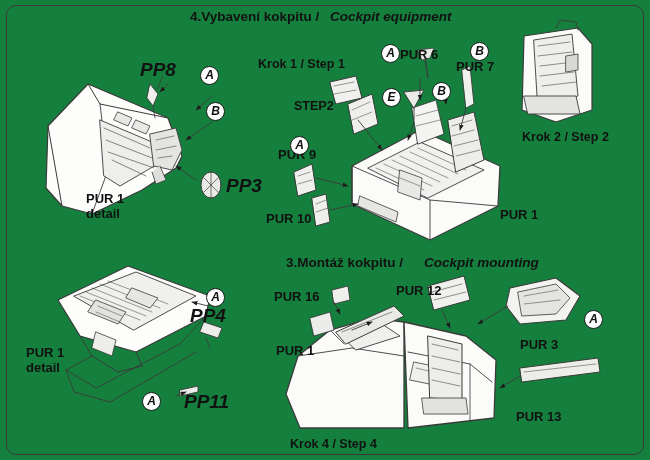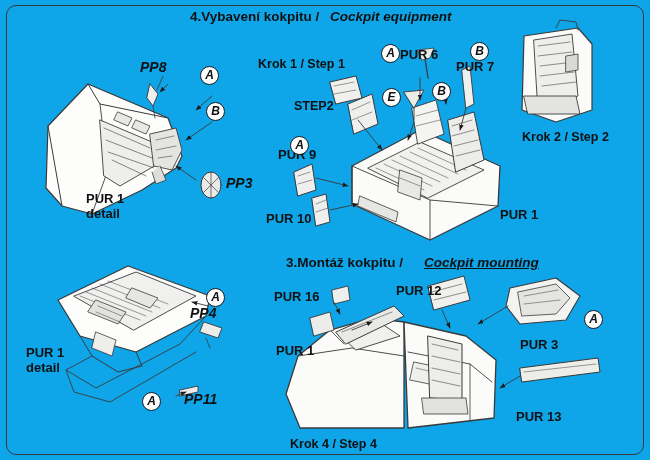--- a/index.html
+++ b/index.html
@@ -4,21 +4,21 @@
 <style>
   html, body {
     margin: 0;
     padding: 0;
     background: #ffffff;
   }
   #page {
     position: relative;
     width: 650px;
     height: 460px;
-    background: #0ea5e9;
+    background: #15803d;
     font-family: "Liberation Sans", sans-serif;
     overflow: hidden;
   }
   #frame {
     position: absolute;
     left: 6px;
     top: 5px;
     width: 638px;
     height: 450px;
     border: 1.5px solid #3a3a3a;
@@ -45,21 +45,21 @@
   .t-head-i {
     font-size: 13.5px;
     font-weight: bold;
     font-style: italic;
   }
   .t-part {
     font-size: 13px;
     font-weight: bold;
   }
   .t-part-i {
-    font-size: 14px;
+    font-size: 19px;
     font-weight: bold;
     font-style: italic;
   }
   .t-step {
     font-size: 12.5px;
     font-weight: bold;
   }
   .circ {
     position: absolute;
     width: 19px;
@@ -247,21 +247,21 @@
       <path d="M442 310 L450 328" stroke-width="0.9" marker-end="url(#arrowhead)"></path>
       <path d="M508 306 L478 324" stroke-width="0.9" marker-end="url(#arrowhead)"></path>
       <path d="M520 376 L500 388" stroke-width="0.9" marker-end="url(#arrowhead)"></path>
     </g>
   </svg>
 
   <div class="lbl t-head" style="left:190px; top:10px;">4.Vybavení kokpitu /</div>
   <div class="lbl t-head-i" style="left:330px; top:10px;">Cockpit equipment</div>
 
   <div class="lbl t-head" style="left:286px; top:256px;">3.Montáž kokpitu /</div>
-  <div class="lbl t-head-i" style="left:424px; top:256px;text-decoration:underline;">Cockpit mounting</div>
+  <div class="lbl t-head-i" style="left:424px; top:256px;">Cockpit mounting</div>
 
   <div class="lbl t-step" style="left:258px; top:58px;">Krok 1 / Step 1</div>
   <div class="lbl t-step" style="left:294px; top:100px;">STEP2</div>
   <div class="lbl t-step" style="left:522px; top:131px;">Krok 2 / Step 2</div>
   <div class="lbl t-step" style="left:290px; top:432px;margin-top:6px;">Krok 4 / Step 4</div>
 
   <div class="lbl t-part-i" style="left:140px; top:60px;">PP8</div>
   <div class="lbl t-part-i" style="left:226px; top:176px;">PP3</div>
   <div class="lbl t-part two-line" style="left:86px; top:192px; white-space:pre;">PUR 1
 detail</div>

